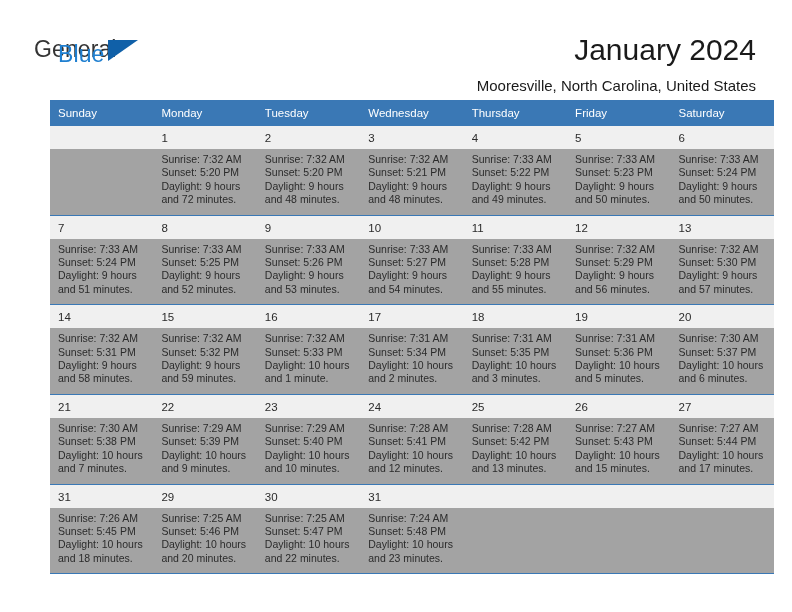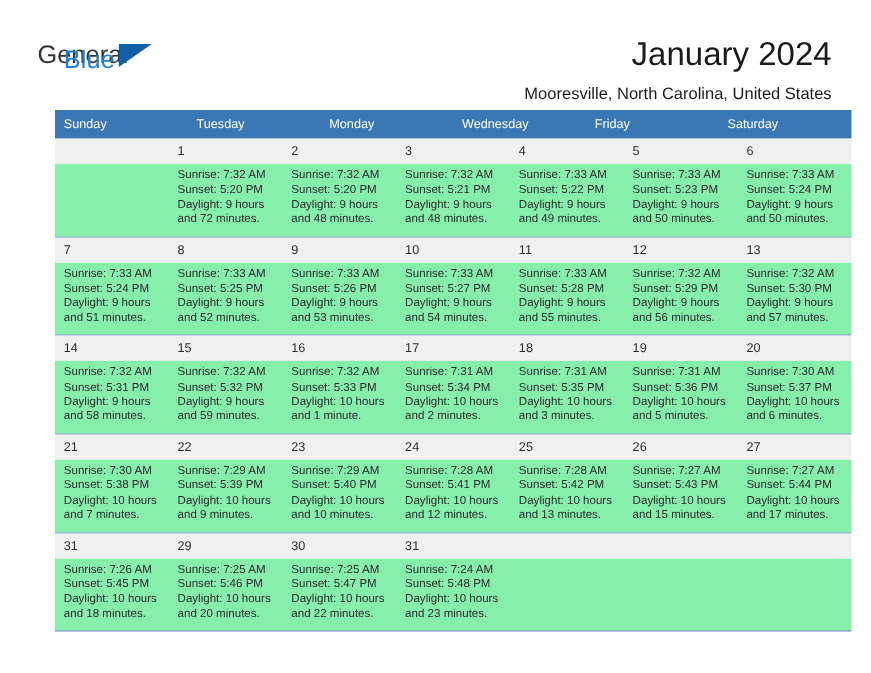--- a/index.html
+++ b/index.html
@@ -117,21 +117,21 @@
   .daynum {
     flex: 1 1 0;
     font-size: 11.5px;
     line-height: 14px;
     color: #2b2b2b;
     padding: 5px 0 4px 8px;
     box-sizing: border-box;
   }
   .details {
     display: flex;
-    background: #86efac;
+    background: #a3a3a3;
     min-height: 65px;
   }
   .detail {
     flex: 1 1 0;
     padding: 4px 6px 8px 8px;
     box-sizing: border-box;
   }
   .detail-line {
     font-size: 10.5px;
     line-height: 13.4px;
@@ -153,23 +153,24 @@
     </div>
     <div class="title-block">
       <div class="cal-title">January 2024</div>
       <div class="cal-subtitle">Mooresville, North Carolina, United States</div>
     </div>
   </div>
 
   <div class="calendar">
     <div class="weekdays">
         <div class="weekday">Sunday</div>
+        <div class="weekday">Monday</div>
         <div class="weekday">Tuesday</div>
-        <div class="weekday">Monday</div>
         <div class="weekday">Wednesday</div>
+        <div class="weekday">Thursday</div>
         <div class="weekday">Friday</div>
         <div class="weekday">Saturday</div>
       </div>
     <div id="weeks-container">
         <div class="week">
           <div class="daynums">
             <div class="daynum"></div>
             <div class="daynum">1</div>
             <div class="daynum">2</div>
             <div class="daynum">3</div>

